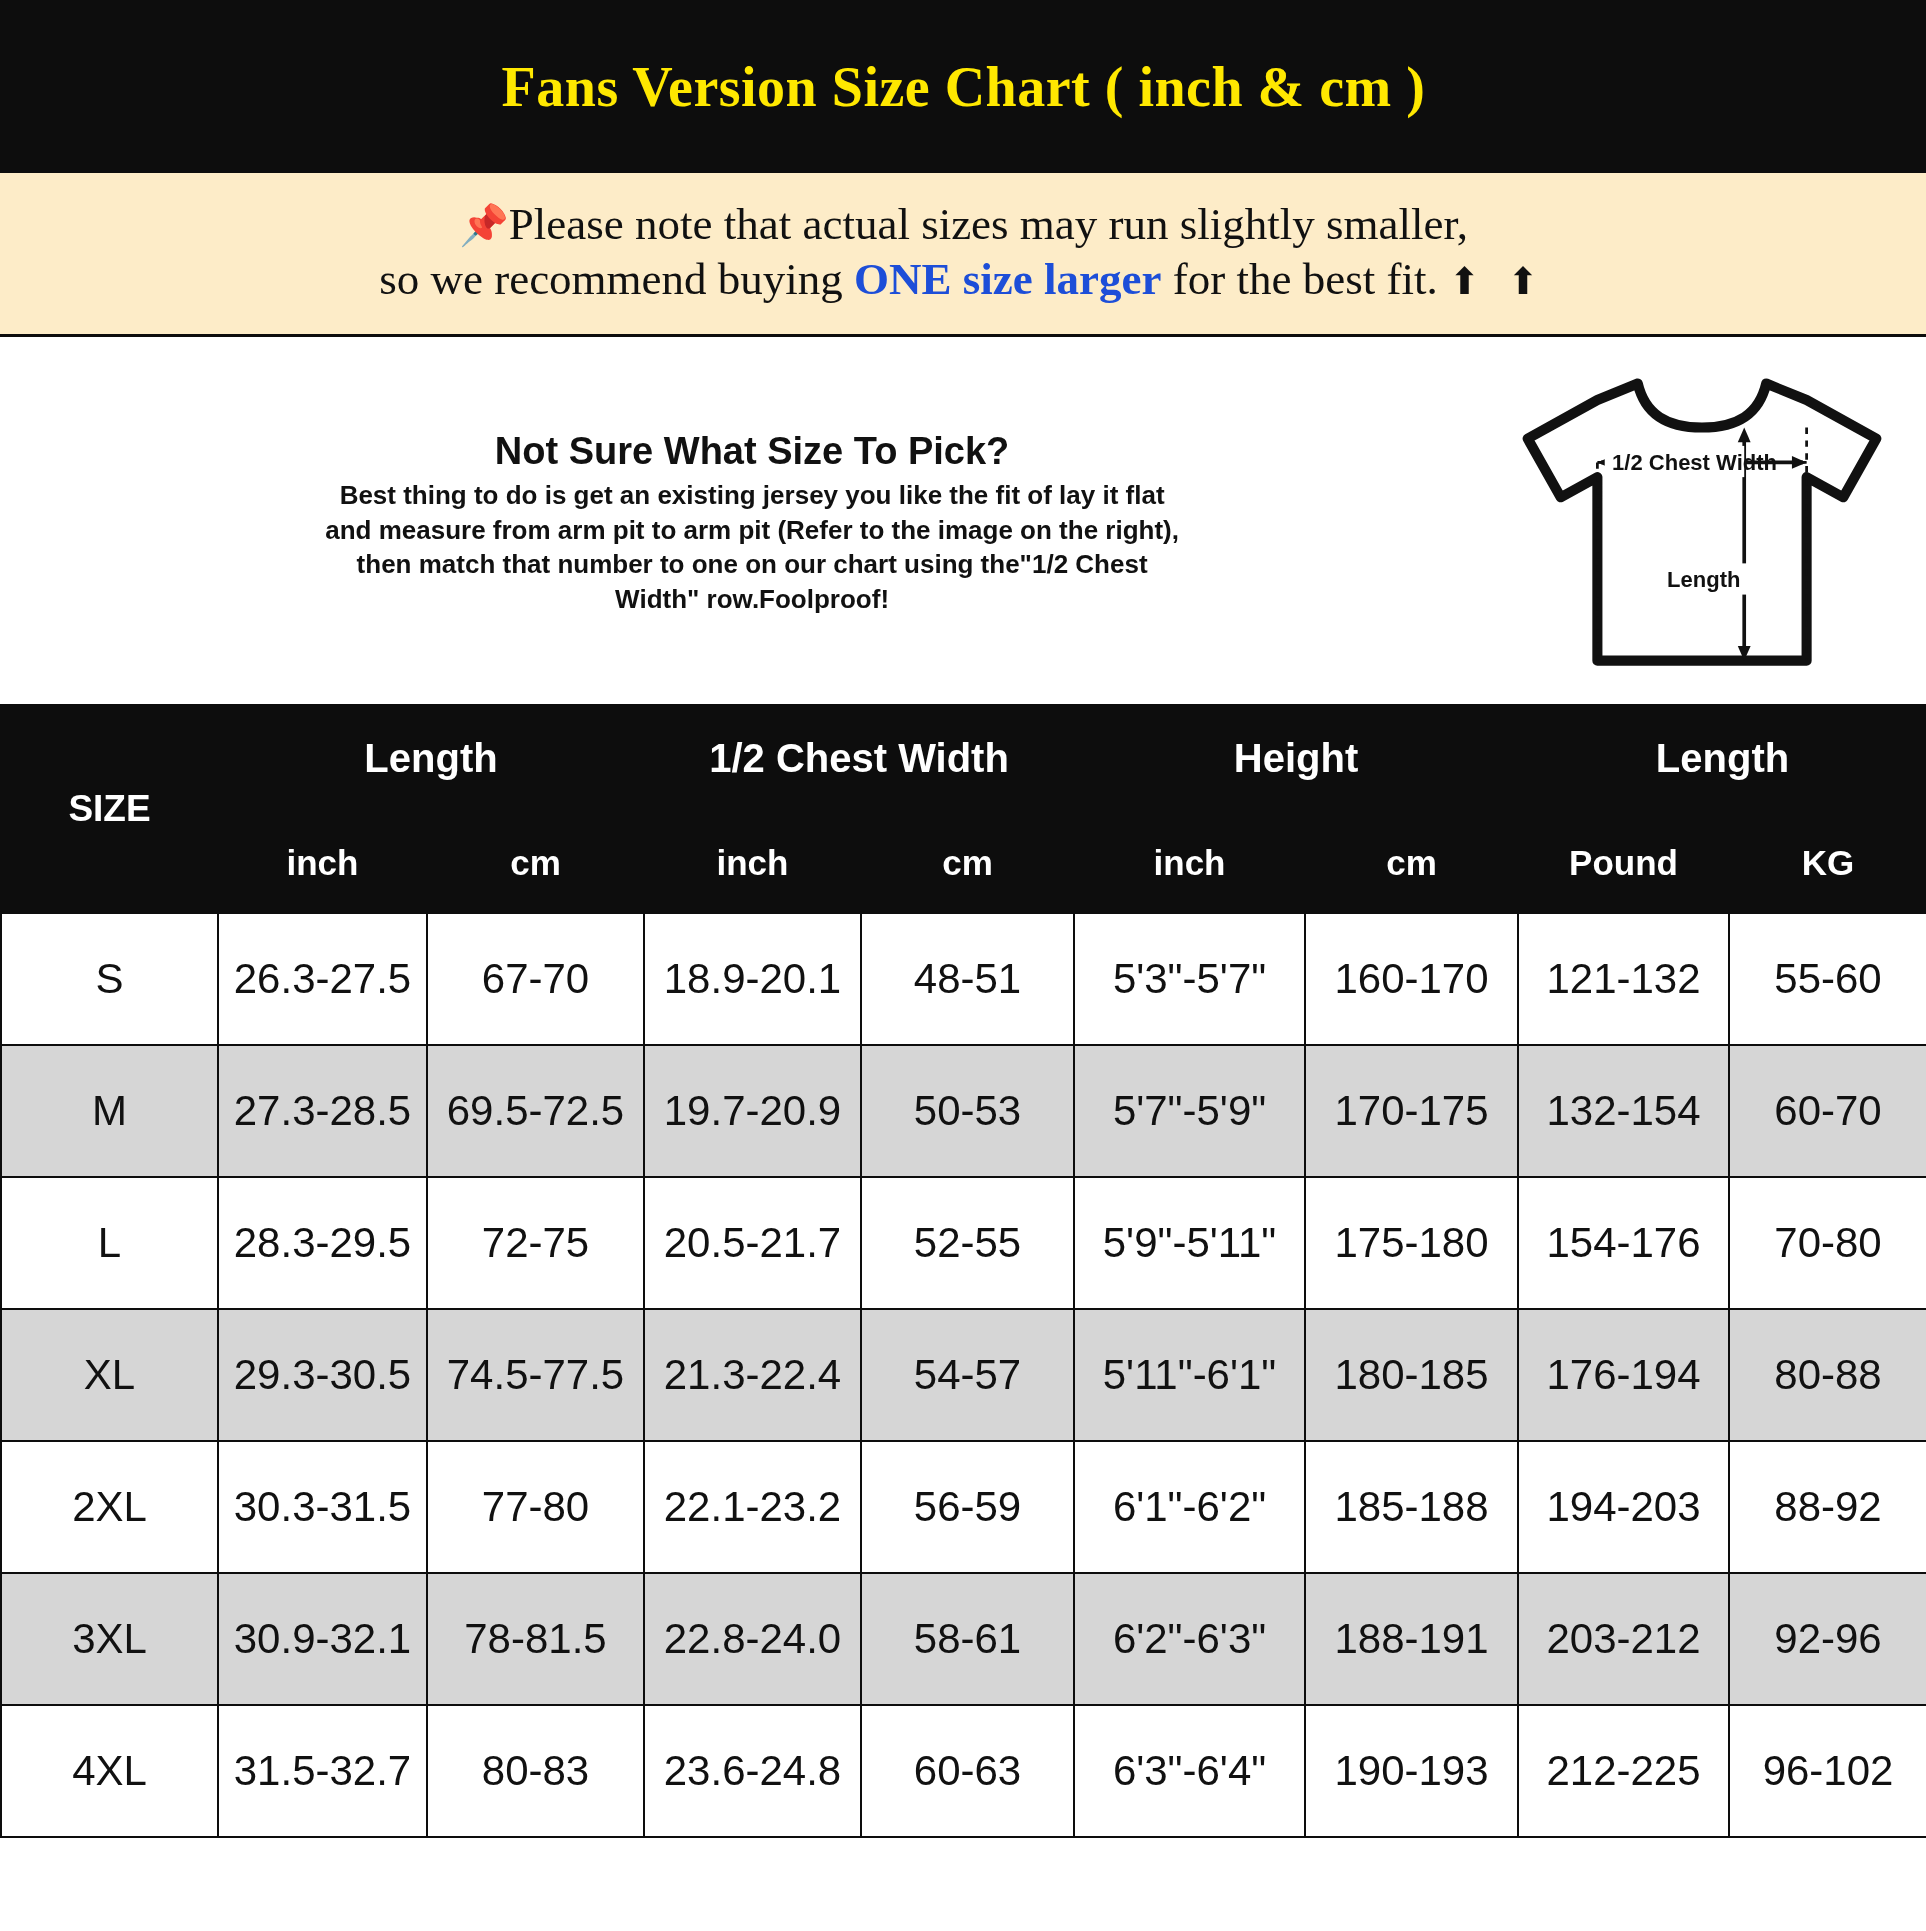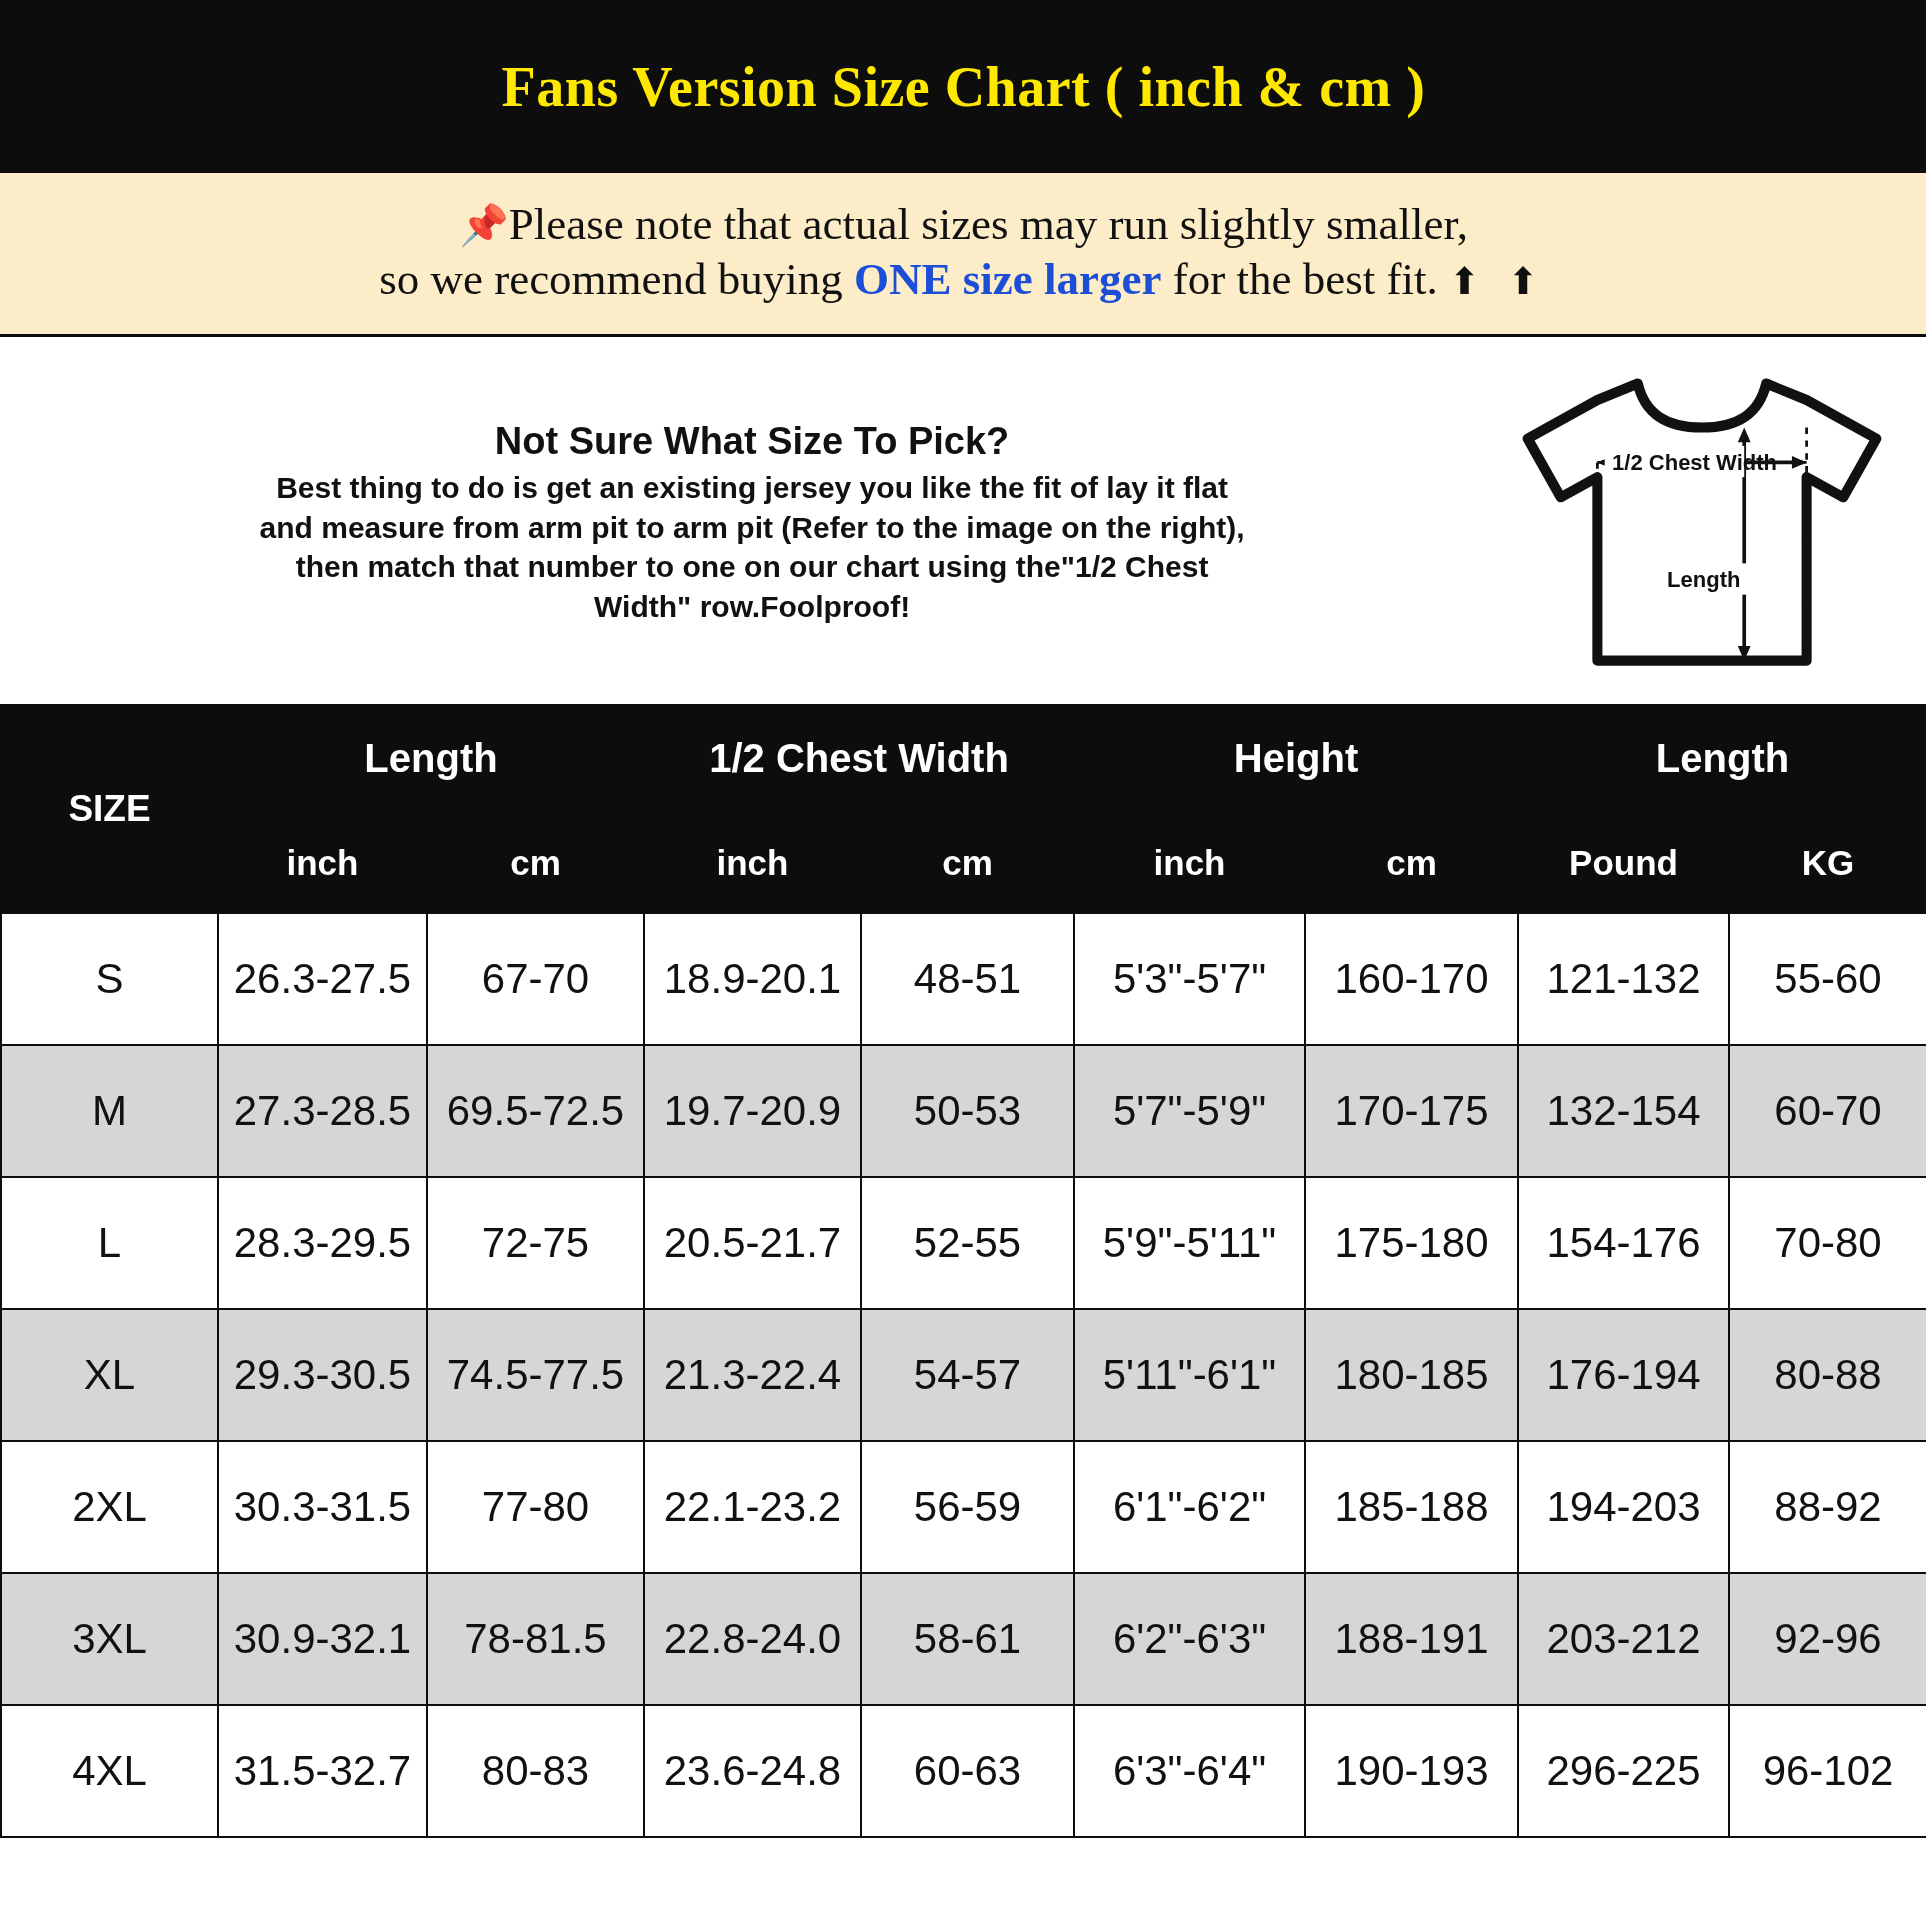--- a/index.html
+++ b/index.html
@@ -64,21 +64,21 @@
     padding-left: 9.2px;
   }
   .advice-head {
     font-size: 38px;
     font-weight: bold;
     color: #111;
     margin-bottom: 5px;
     font-family: "Liberation Sans", sans-serif;
   }
   .advice-body {
-    font-size: 30px;
+    font-size: 26px;
     font-weight: bold;
     color: #111;
     line-height: 1.33;
     font-family: "Liberation Sans", sans-serif;
   }
   .advice-img {
     width: 432px;
     min-width: 432px;
     display: flex;
     align-items: center;
@@ -271,20 +271,20 @@
         <td>92-96</td>
       </tr>
       <tr>
         <td class="size-cell">4XL</td>
         <td>31.5-32.7</td>
         <td>80-83</td>
         <td>23.6-24.8</td>
         <td>60-63</td>
         <td>6'3"-6'4"</td>
         <td>190-193</td>
-        <td>296-225</td>
+        <td>212-225</td>
         <td>96-102</td>
       </tr>
     </tbody>
   </table>
 
 </div>
 
 
 </body></html>

